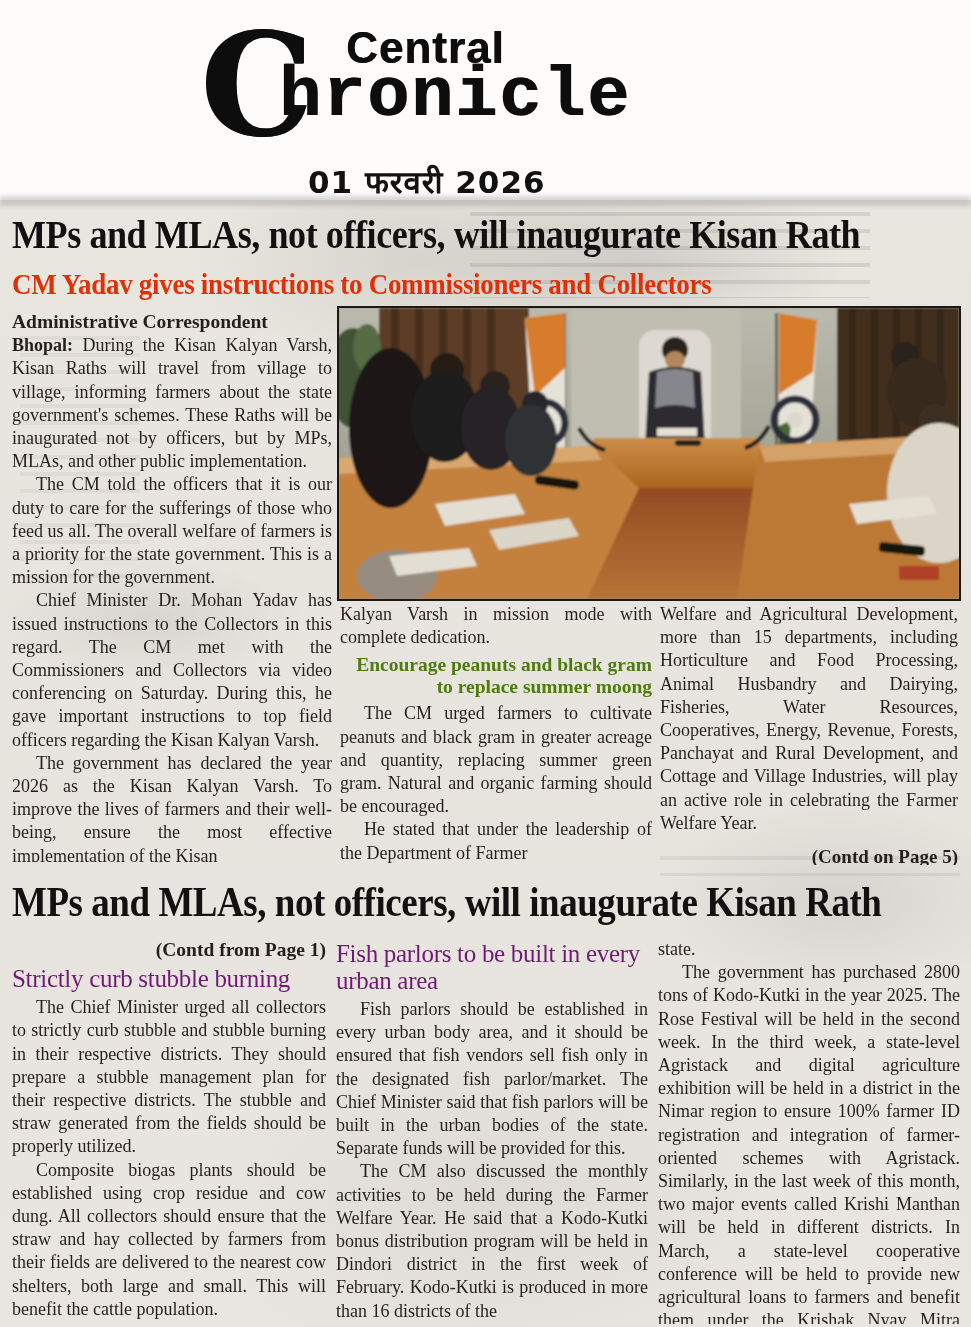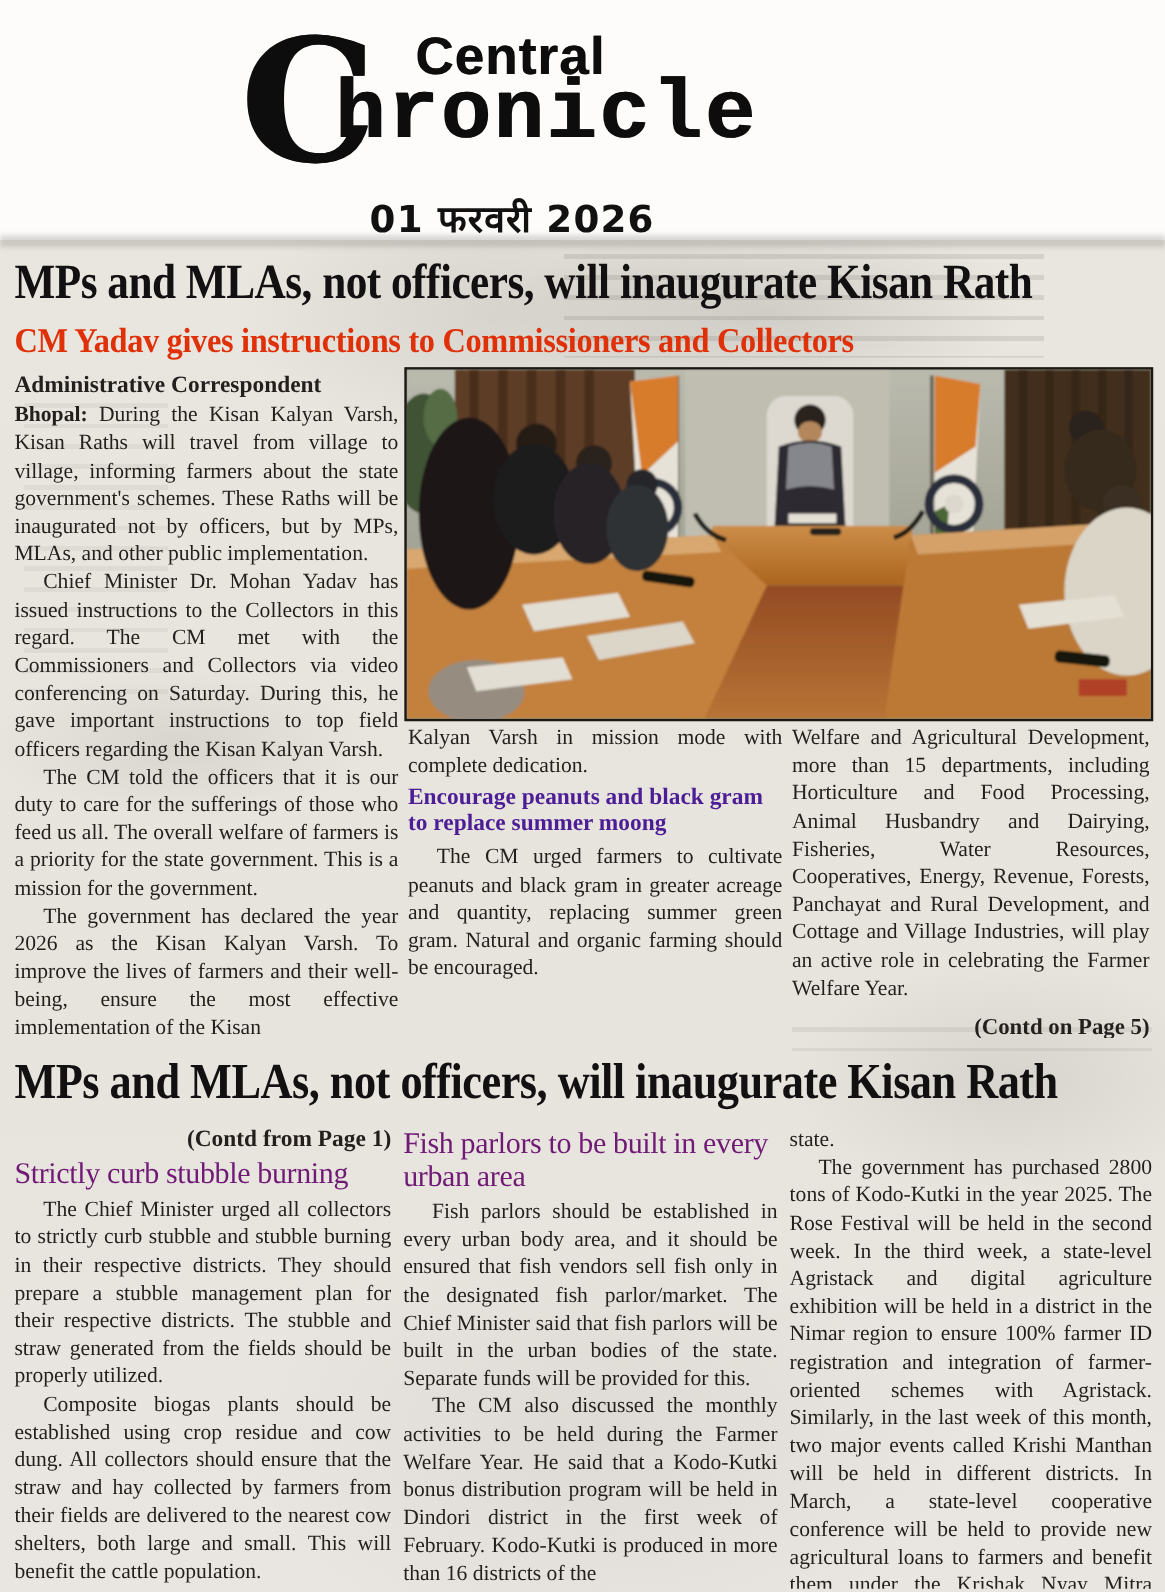--- a/index.html
+++ b/index.html
@@ -62,22 +62,22 @@
     position:absolute; left:337px; top:306px; width:620px; height:291px;
     border:2px solid #1c1914; box-sizing:content-box; background:#9c9f93;
   }
   
   .col { position:absolute; overflow:hidden; font-size:18px; line-height:23.2px; text-align:justify; }
   .col p { margin:0; text-indent:24px; }
   .col p.flush { text-indent:0; }
   .byline { font-weight:bold; font-size:19.5px; text-indent:0 !important; margin-bottom:1px !important; }
   .dateline { font-weight:bold; }
   .crosshead {
-    font-weight:bold; font-size:19.5px; line-height:22px; text-align:left;
-    text-indent:0 !important; margin:5px 0 4px 0 !important; color:#4c1d95;
+    font-weight:bold; font-size:19.5px; line-height:22px; text-align:right;
+    text-indent:0 !important; margin:5px 0 4px 0 !important; color:#4d7c0f;
   }
   .sechead {
     font-weight:normal; font-size:25px; line-height:27px; text-align:left;
     text-indent:0 !important; margin:2px 0 4px 0 !important; color:#701a75; letter-spacing:-.3px;
   }
   .contd-from { font-weight:bold; font-size:19.5px; text-align:right; text-indent:0 !important; margin-bottom:4px !important; }
   .contd-on  { font-weight:bold; font-size:19px; text-align:right; text-indent:0 !important; margin-top:10px !important; }
 </style>
 </head>
 <body>
@@ -219,29 +219,30 @@
         </g>
 
         <rect x="0" y="0" width="620" height="291" fill="rgba(70,40,15,0.07)"></rect>
       </g>
     </svg>
   </div>
 
   <div class="col" style="left:12px; top:310px; width:320px; height:552px;">
     <p class="byline">Administrative Correspondent</p>
     <p class="flush"><span class="dateline">Bhopal:</span> <span>During the Kisan Kalyan Varsh, Kisan Raths will travel from village to village, informing farmers about the state government's schemes. These Raths will be inaugurated not by officers, but by MPs, MLAs, and other public implementation.</span></p>
+    <p>The CM told the officers that it is our duty to care for the sufferings of those who feed us all. The overall welfare of farmers is a priority for the state government. This is a mission for the government.</p>
     <p>Chief Minister Dr. Mohan Yadav has issued instructions to the Collectors in this regard. The CM met with the Commissioners and Collectors via video conferencing on Saturday. During this, he gave important instructions to top field officers regarding the Kisan Kalyan Varsh.</p>
-    <p>The CM told the officers that it is our duty to care for the sufferings of those who feed us all. The overall welfare of farmers is a priority for the state government. This is a mission for the government.</p>
     <p>The government has declared the year 2026 as the Kisan Kalyan Varsh. To improve the lives of farmers and their well-being, ensure the most effective implementation of the Kisan</p>
   </div>
 
   <div class="col" style="left:340px; top:603px; width:312px; height:262px;">
     <p class="flush">Kalyan Varsh in mission mode with complete dedication.</p>
     <p class="crosshead">Encourage peanuts and black gram to replace summer moong</p>
     <p>The CM urged farmers to cultivate peanuts and black gram in greater acreage and quantity, replacing summer green gram. Natural and organic farming should be encouraged.</p>
+    <p>He stated that under the leadership of the Department of Farmer</p>
   </div>
 
   <div class="col" style="left:660px; top:603px; width:298px; height:262px;">
     <p class="flush">Welfare and Agricultural Development, more than 15 departments, including Horticulture and Food Processing, Animal Husbandry and Dairying, Fisheries, Water Resources, Cooperatives, Energy, Revenue, Forests, Panchayat and Rural Development, and Cottage and Village Industries, will play an active role in celebrating the Farmer Welfare Year.</p>
     <p class="contd-on">(Contd on Page 5)</p>
   </div>
 
   <div class="headline" style="top:878px; font-size:42px;">MPs and MLAs, not officers, will inaugurate Kisan Rath</div>
 
   <div class="col" style="left:12px; top:938px; width:314px; height:386px;">

